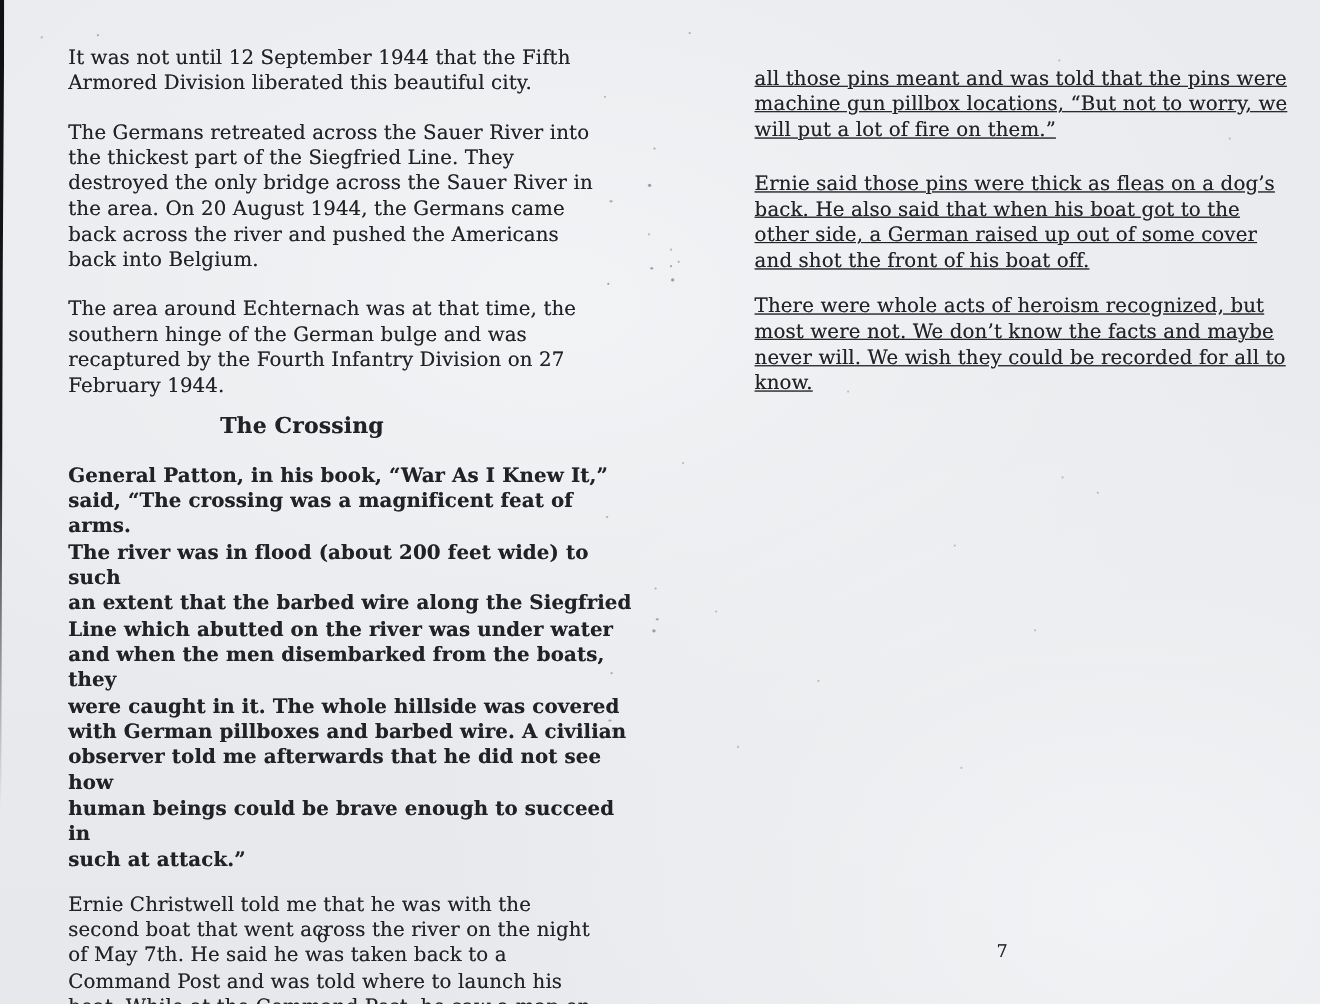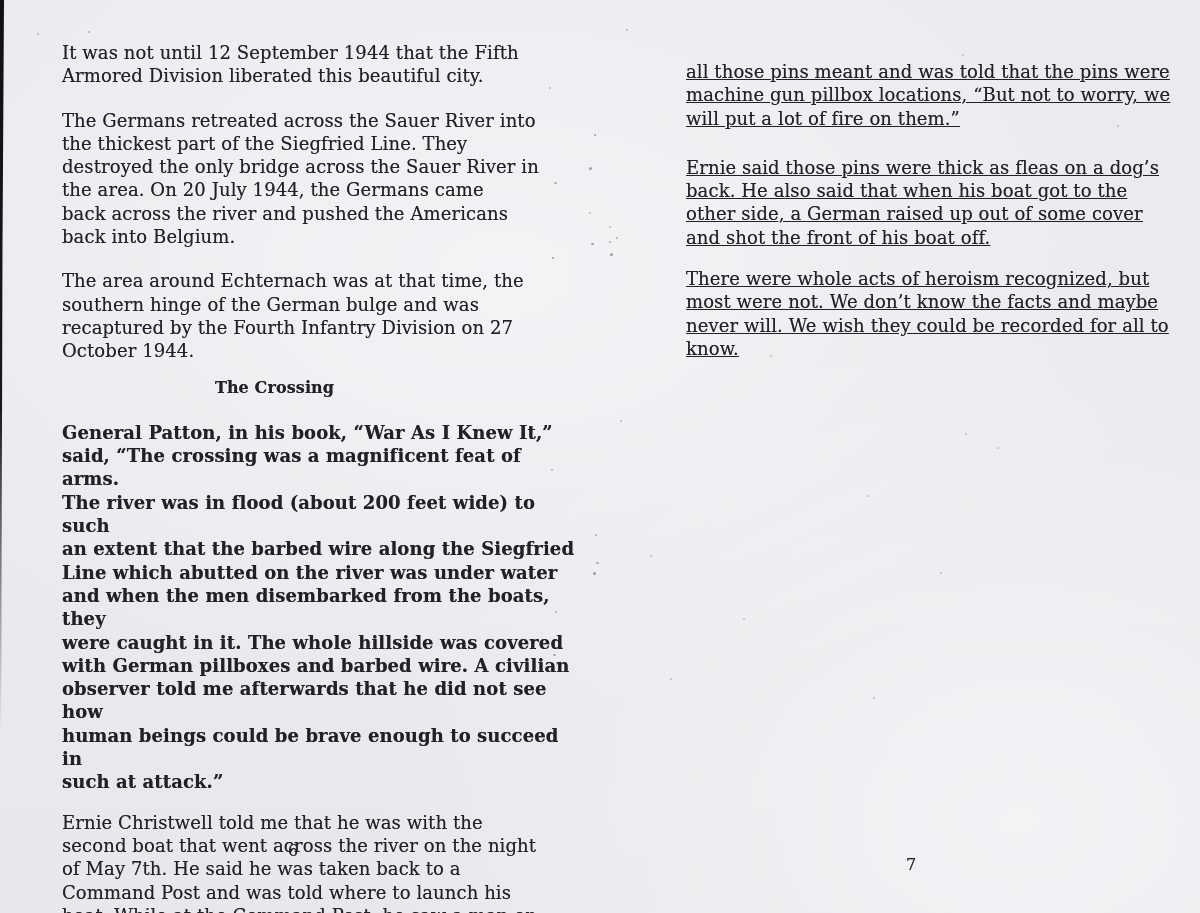--- a/index.html
+++ b/index.html
@@ -39,21 +39,21 @@
   .page-left  { left: 62px;  top: 41px; width: 520px; }
   .page-right { left: 686px; top: 60px; width: 500px; text-decoration: underline; }
   .mb21 { margin-bottom: 21px !important; }
   .mb26 { margin-bottom: 26px !important; }
   .mb18 { margin-bottom: 18px !important; }
   .mb17 { margin-bottom: 17px !important; font-weight: bold; }
   .section-heading {
     margin: 13px 95px 22px 0;
     text-align: center;
     font-weight: bold;
-    font-size: 16px;
+    font-size: 20px;
     line-height: 23.3px;
     text-shadow: 0 0 0.6px rgba(33,33,38,0.55);
   }
   .page-number {
     position: absolute;
     font-size: 16px;
     color: #212126;
     text-shadow: 0 0 0.6px rgba(33,33,38,0.5);
   }
   .pn-left  { left: 288px; top: 841px; }
@@ -70,27 +70,27 @@
 <div class="paper">
 
   <div class="edge-strip"></div>
 
   <div class="page page-left">
     <p class="mb21">It was not until 12 September 1944 that the Fifth
 Armored Division liberated this beautiful city.</p>
     <p class="mb21">The Germans retreated across the Sauer River into
 the thickest part of the Siegfried Line. They
 destroyed the only bridge across the Sauer River in
-the area. On 20 July 1944, the Germans came
+the area. On 20 August 1944, the Germans came
 back across the river and pushed the Americans
 back into Belgium.</p>
     <p>The area around Echternach was at that time, the
 southern hinge of the German bulge and was
 recaptured by the Fourth Infantry Division on 27
-October 1944.</p>
+February 1944.</p>
     <h3 class="section-heading">The Crossing</h3>
     <p class="mb17">General Patton, in his book, “War As I Knew It,”
 said, “The crossing was a magnificent feat of arms.
 The river was in flood (about 200 feet wide) to such
 an extent that the barbed wire along the Siegfried
 Line which abutted on the river was under water
 and when the men disembarked from the boats, they
 were caught in it. The whole hillside was covered
 with German pillboxes and barbed wire. A civilian
 observer told me afterwards that he did not see how

